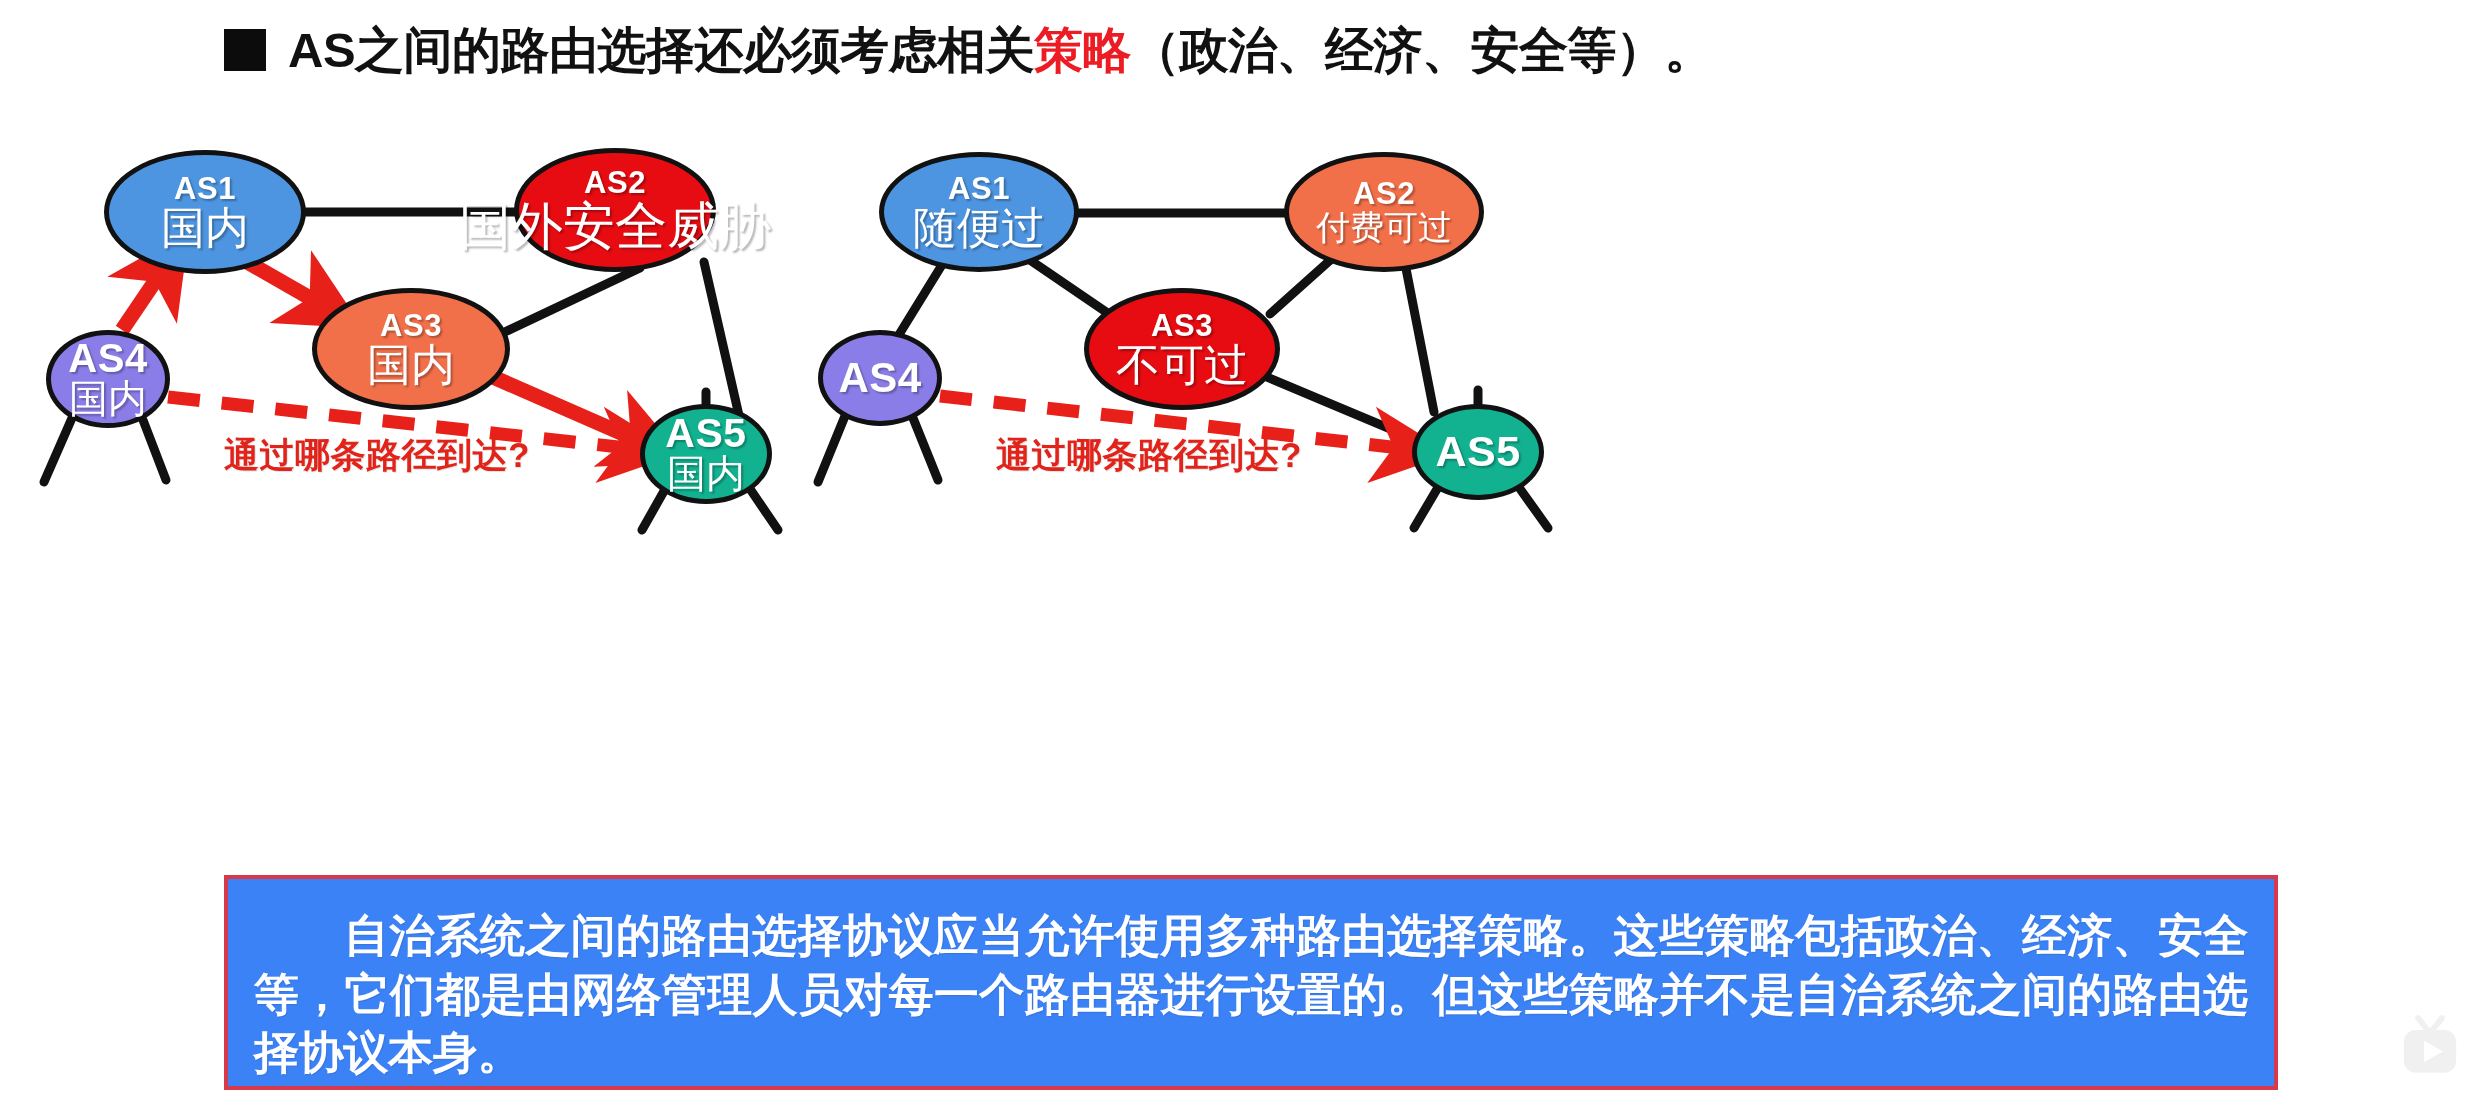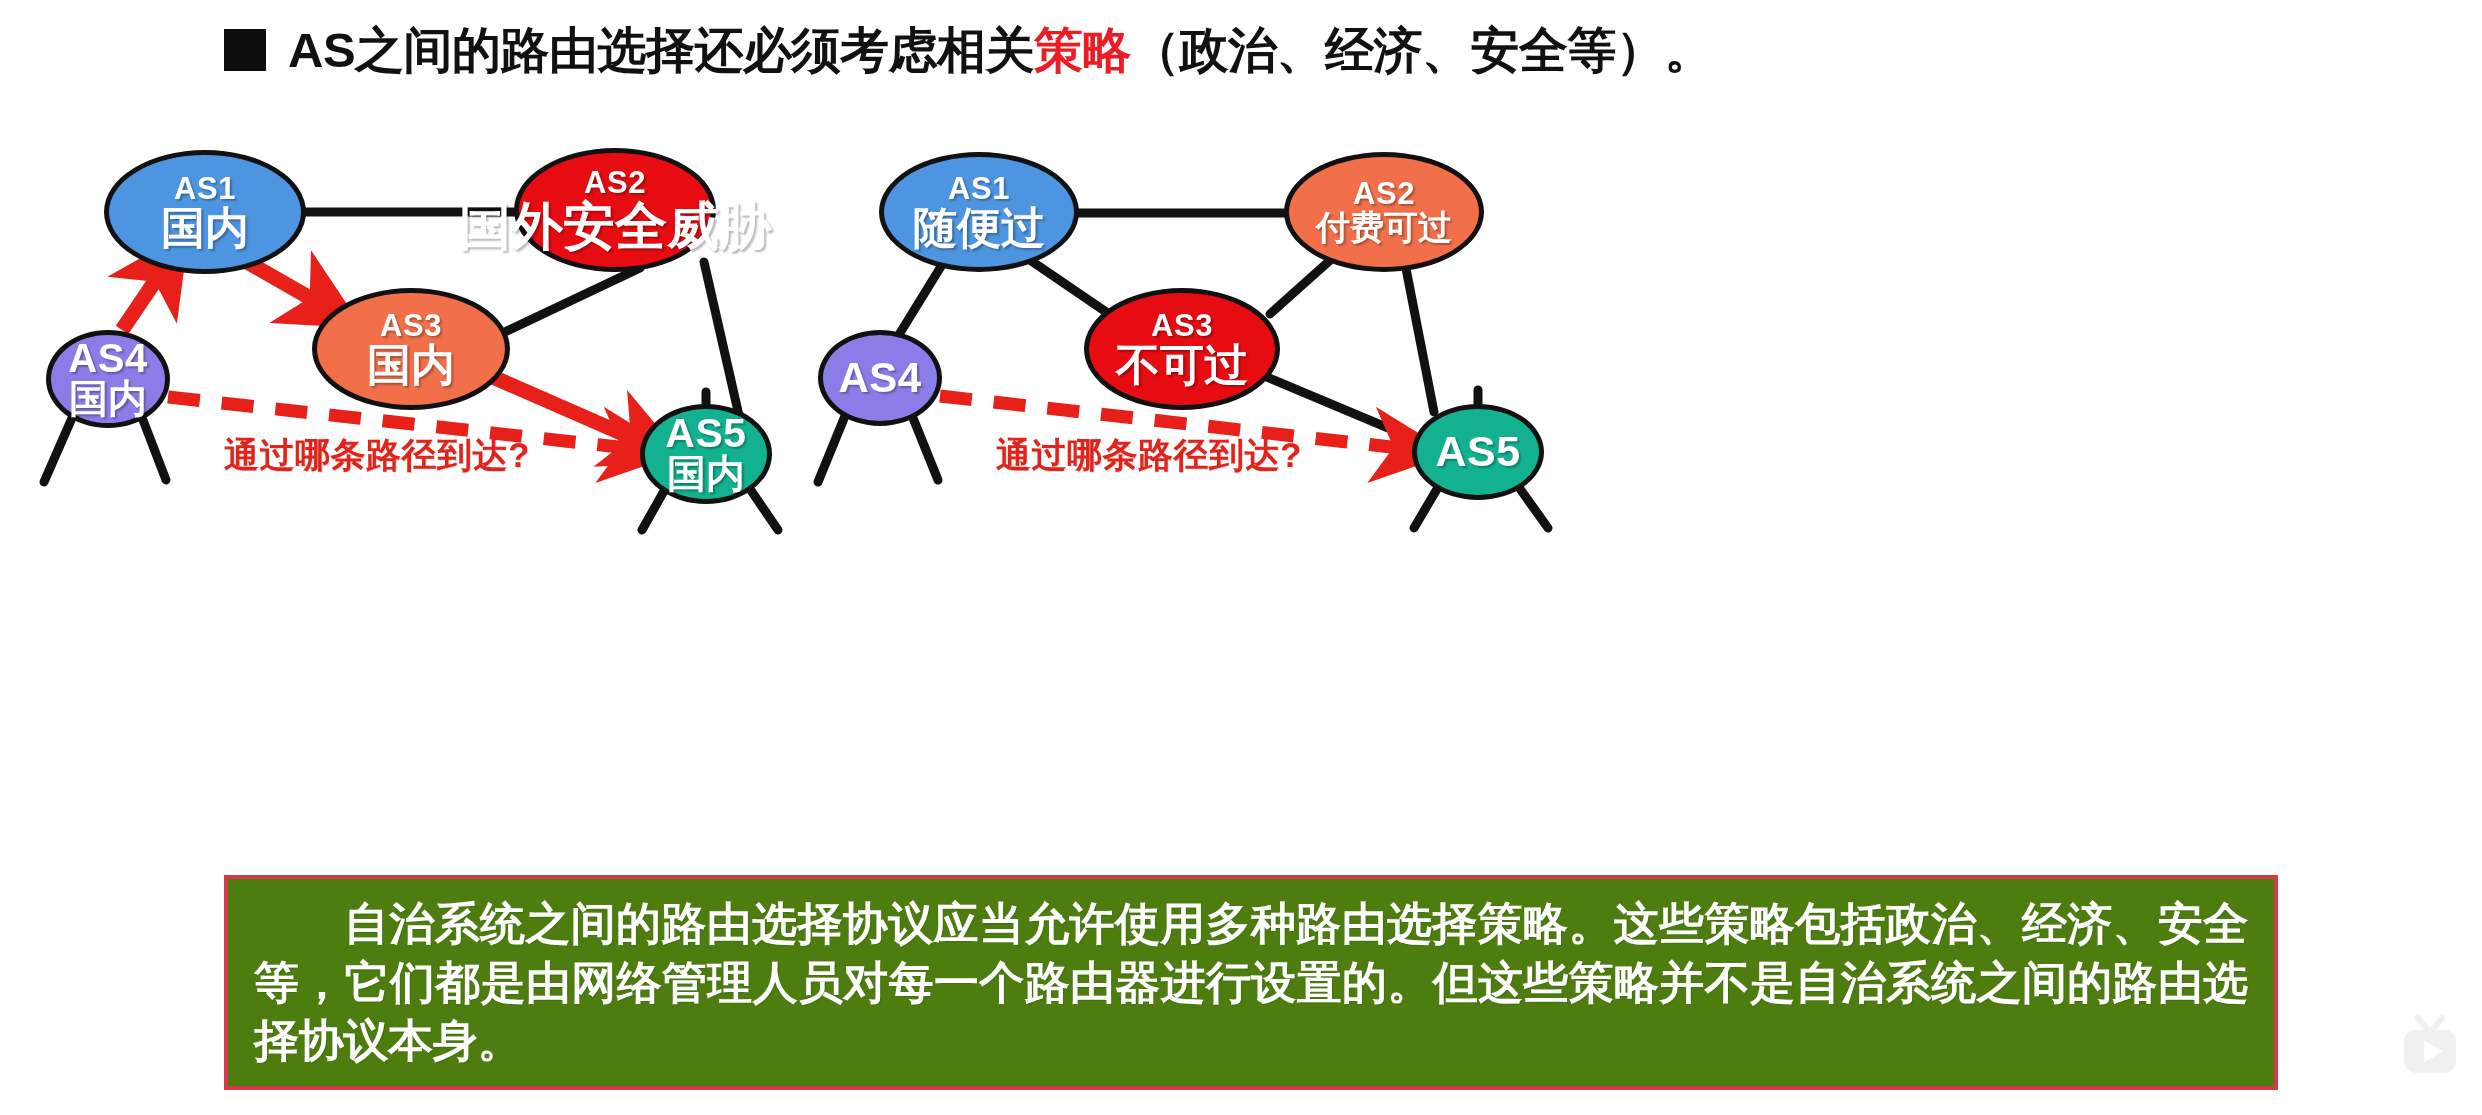--- a/index.html
+++ b/index.html
@@ -67,21 +67,21 @@
   .node .n-id {
     color: #ffffff;
     font-weight: bold;
     font-size: 31px;
     line-height: 1.02;
     text-shadow: 2px 2px 2px rgba(0,0,0,0.28);
     letter-spacing: 0.5px;
   }
   .node .n-sub {
     color: #ffffff;
-    font-weight: bold;
+    font-weight: normal;
     font-size: 44px;
     line-height: 1.05;
     text-shadow: 2px 2px 2px rgba(0,0,0,0.28);
     white-space: nowrap;
   }
   .node.single .n-id { font-size: 47px; }
 
   
   .q-label {
     position: absolute;
@@ -93,24 +93,24 @@
     text-shadow: 1px 1px 1px rgba(0,0,0,0.12);
   }
 
   
   #callout {
     position: absolute;
     left: 224px;
     top: 875px;
     width: 2054px;
     height: 215px;
-    background: #4d7c0f;
+    background: #3b82f6;
     border: 4px solid #d8394a;
     box-sizing: border-box;
-    padding: 16px 26px 12px 26px;
+    padding: 28px 26px 12px 26px;
   }
   #callout-text {
     color: #ffffff;
     font-weight: bold;
     font-size: 45px;
     line-height: 1.30;
     text-indent: 90px;
     text-align: justify;
     letter-spacing: -0.3px;
     text-shadow: 1px 1px 1px rgba(0,0,0,0.10);

